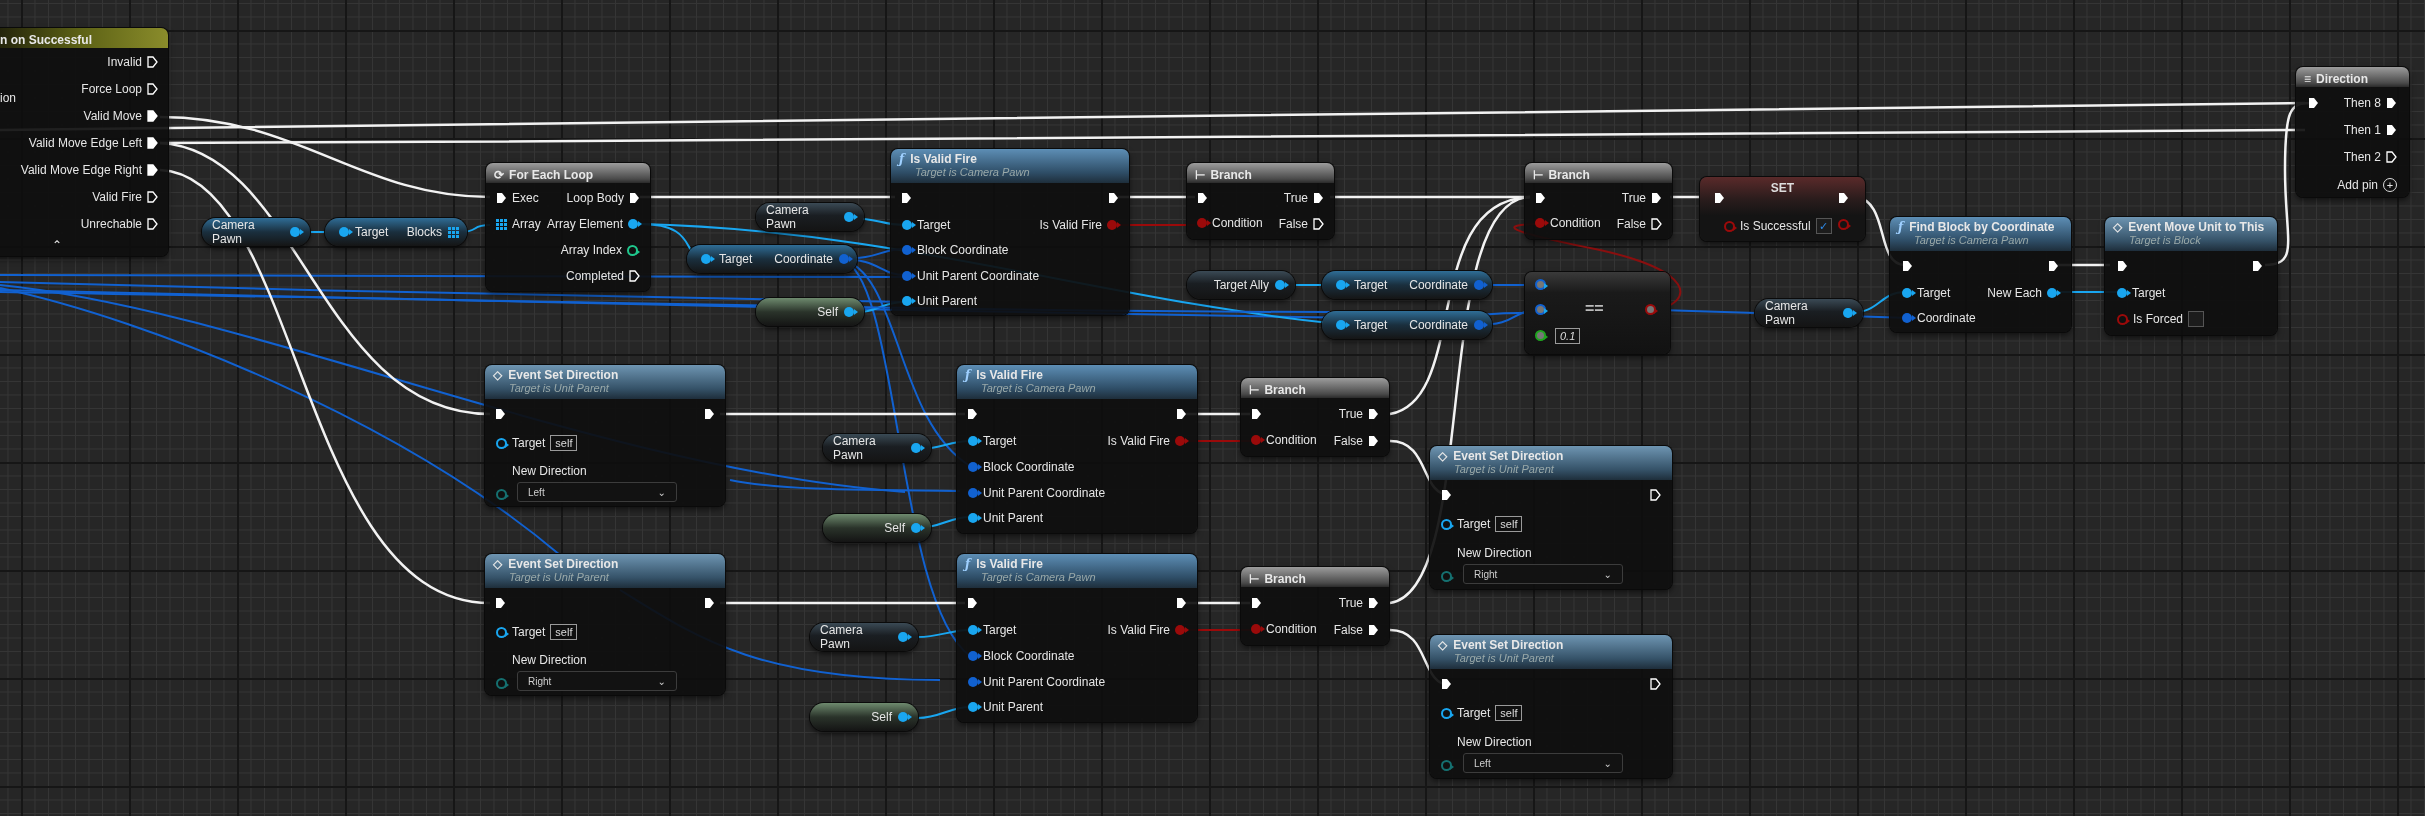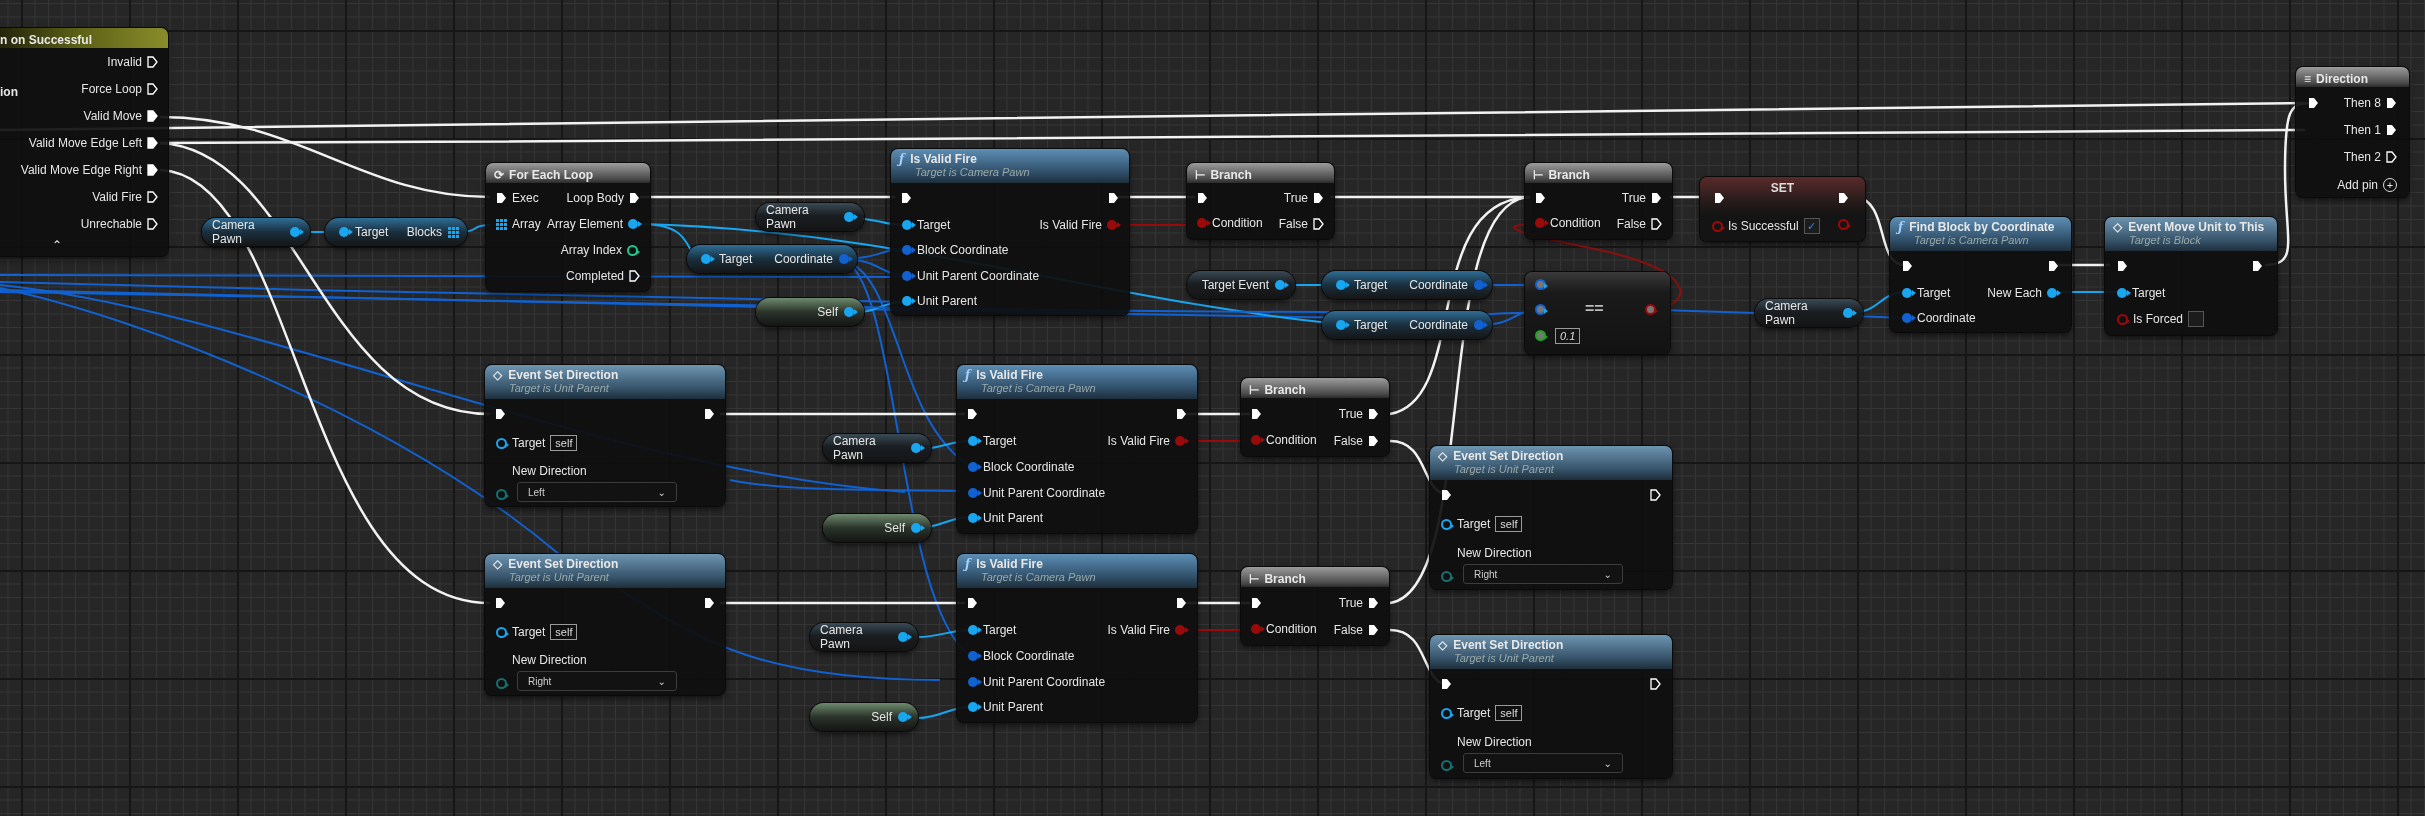--- a/index.html
+++ b/index.html
@@ -109,21 +109,21 @@
     <path d="M1855 197 C1890 200, 1875 265, 1905 265"></path>
     <path d="M2055 265 L2110 265"></path>
     <path d="M2265 265 C2300 265, 2285 240, 2285 170 C2285 110, 2290 103, 2310 103"></path>
   </g>
 </svg>
 
 <div class="node" style="left:-10px;top:28px;width:178px;height:228px;">
   <div class="hdr h-yellow" style="padding-left:10px;">
       <span>n on Successful</span>
     </div>
-  <div class="row" style="left:10px;top:57px;font-weight:bold;">
+  <div class="row" style="left:10px;top:63px;">
       <span>ion</span>
     </div>
   <div class="row r" style="right:10px;top:27px;">
       <span>Invalid</span>
       <svg class="exec" viewBox="0 0 11 12">
         <path d="M1 1 H6 L10 6 L6 11 H1 Z" fill="none" stroke="#fff" stroke-width="1.3"></path>
       </svg>
     </div>
   <div class="row r" style="right:10px;top:54px;">
       <span>Force Loop</span>
@@ -340,21 +340,21 @@
     </div>
   <div class="row r" style="right:10px;top:54px;">
       <span>False</span>
       <svg class="exec" viewBox="0 0 11 12">
         <path d="M1 1 H6 L10 6 L6 11 H1 Z" fill="none" stroke="#fff" stroke-width="1.3"></path>
       </svg>
     </div>
 </div>
 
 <div class="pill" style="left:1187px;top:271px;width:108px;">
-  <span>Target Event</span>
+  <span>Target Ally</span>
     <span class="pin p-obj"></span>
 </div>
 
 <div class="pill blue wide" style="left:1322px;top:271px;width:170px;">
   <span style="display:flex;align-items:center;gap:8px;">
       <span class="pin p-obj"></span>
       <span>Target</span>
     </span>
   <span style="display:flex;align-items:center;gap:6px;">
       <span>Coordinate</span>
@@ -383,21 +383,21 @@
 </div>
 
 <div class="node" style="left:1700px;top:177px;width:165px;height:64px;background:linear-gradient(#5a2a2a 0%,#2a1c1c 35%,#141414 60%);">
   <div style="position:absolute;left:0;right:0;top:4px;text-align:center;font-weight:bold;color:#ddd;">SET</div>
   <svg class="exec" style="position:absolute;left:14px;top:15px;" viewBox="0 0 11 12">
       <path d="M1 1 H6 L10 6 L6 11 H1 Z" fill="#fff"></path>
     </svg>
   <svg class="exec" style="position:absolute;right:16px;top:15px;" viewBox="0 0 11 12">
       <path d="M1 1 H6 L10 6 L6 11 H1 Z" fill="#fff"></path>
     </svg>
-  <div class="row" style="left:12px;top:41px;">
+  <div class="row" style="left:24px;top:41px;">
       <span class="pin p-hollow-red"></span>
       <span>Is Successful</span>
       <span class="check">✓</span>
     </div>
   <span class="pin p-hollow-red" style="position:absolute;right:16px;top:42px;"></span>
 </div>
 
 <div class="pill" style="left:1755px;top:299px;width:108px;">
   <span>Camera Pawn</span>
     <span class="pin p-obj"></span>

